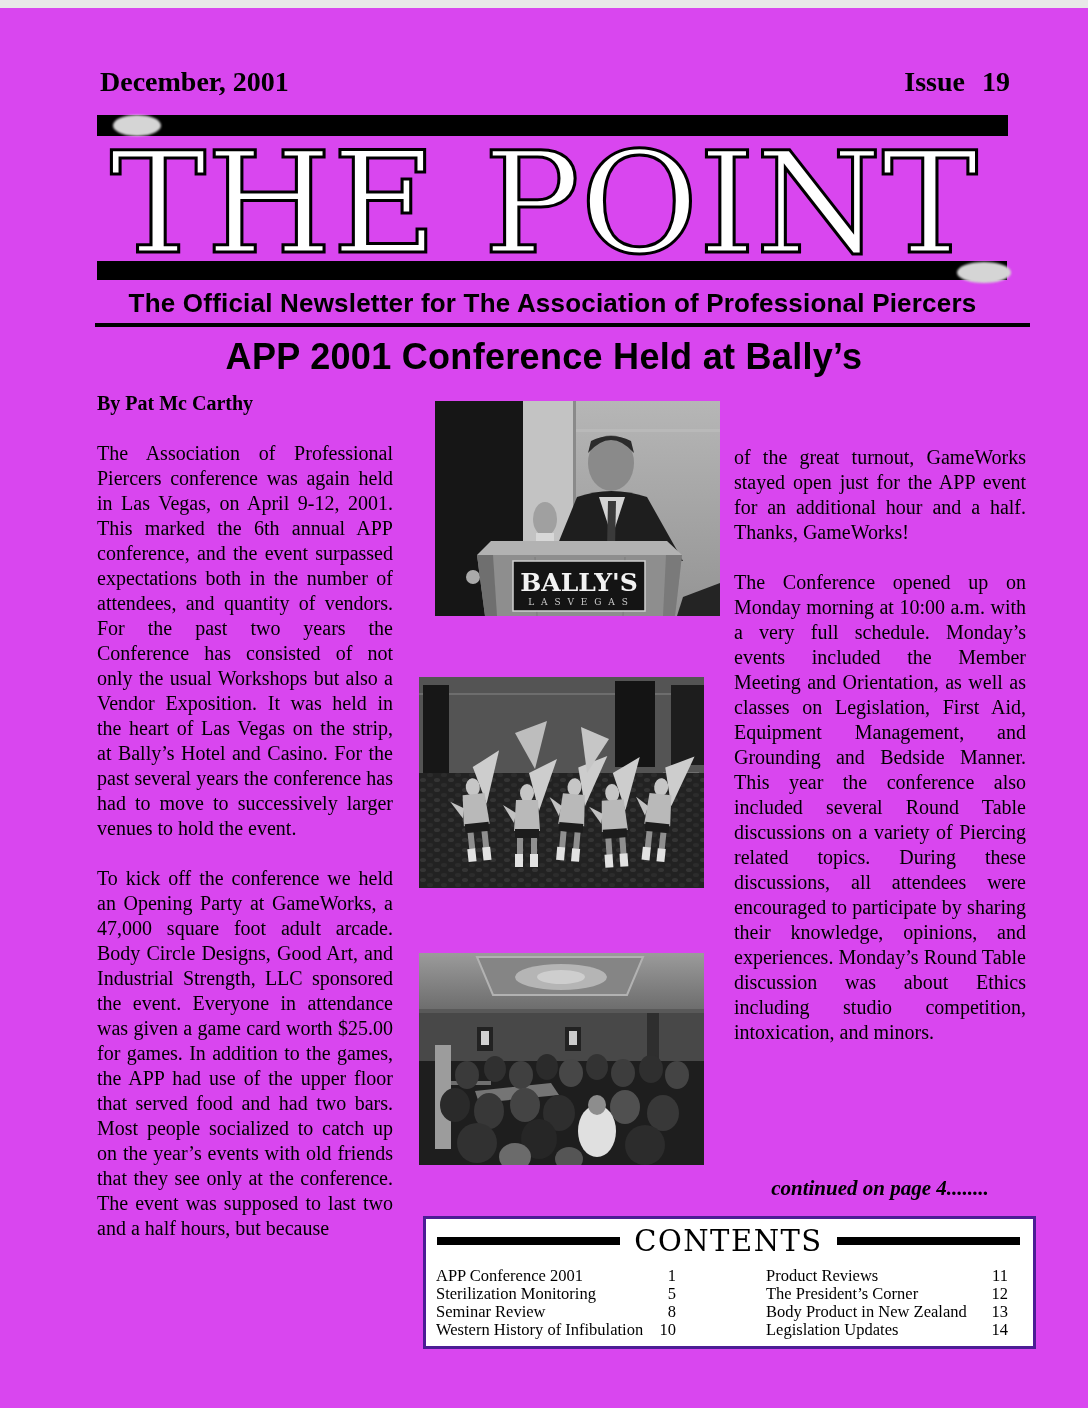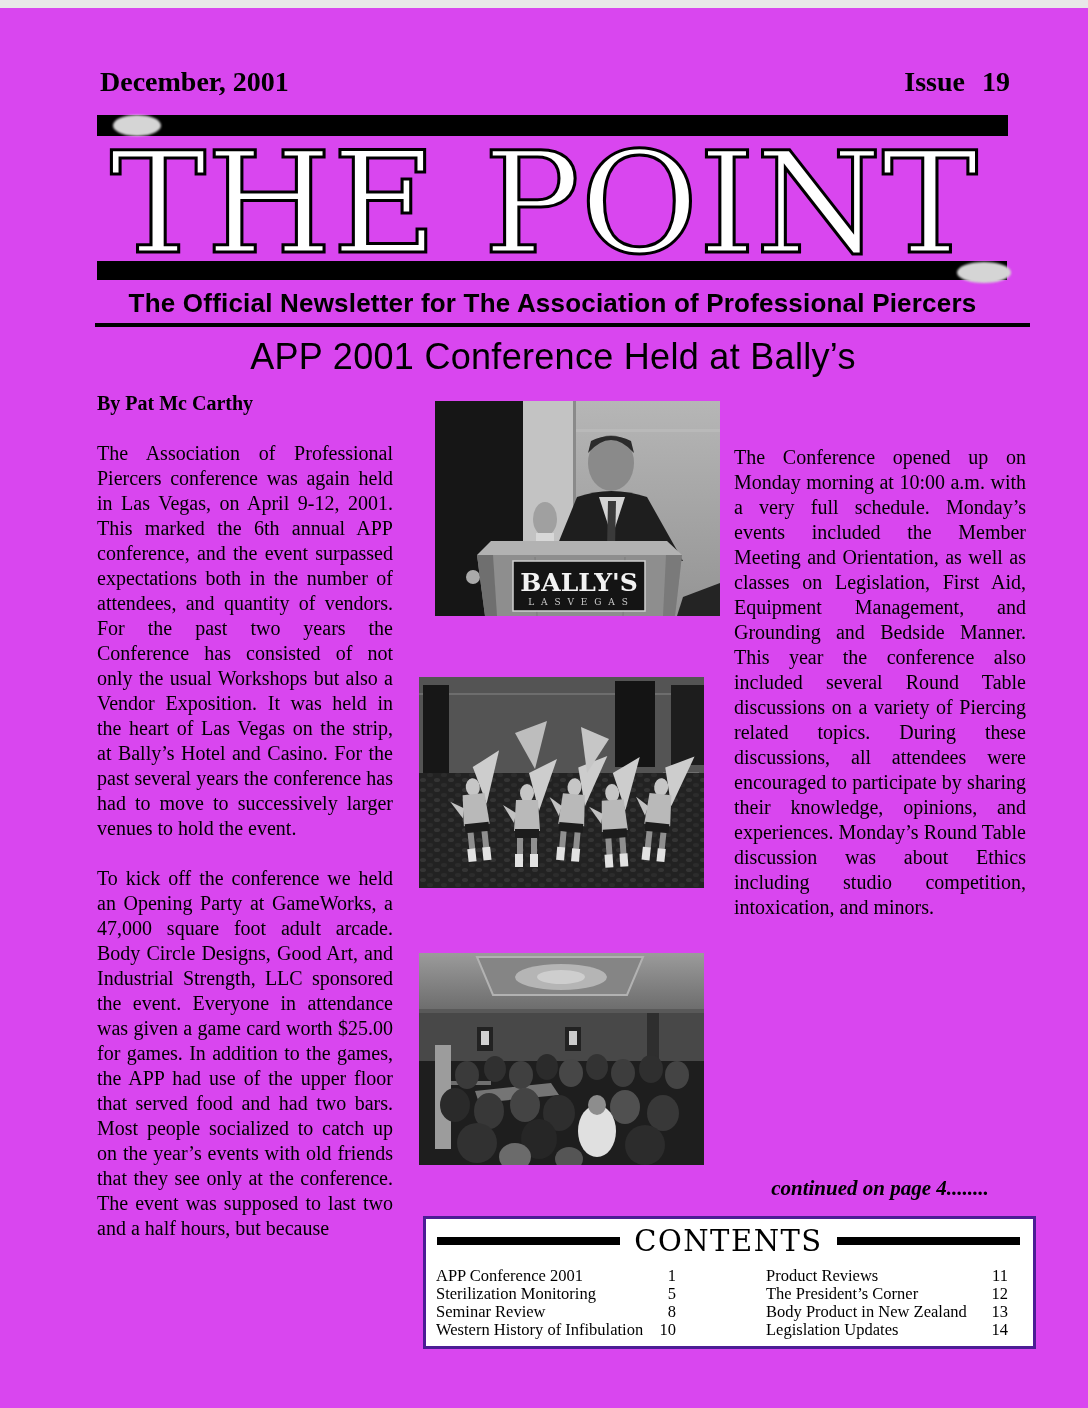--- a/index.html
+++ b/index.html
@@ -26,22 +26,22 @@
   .masthead-svg{left:104px;top:134px;}
 
   .subtitle{
     left:97px;top:280px;width:911px;text-align:center;
     font-family:"Liberation Sans",sans-serif;font-size:26px;font-weight:600;
     letter-spacing:.2px;
   }
   .rule{left:95px;top:315px;width:935px;height:4px;background:#000;}
 
   .article-title{
-    left:88px;top:328px;width:930px;text-align:center;
-    font-family:"Liberation Sans",sans-serif;font-size:36px;font-weight:400;
+    left:79px;top:328px;width:930px;text-align:center;
+    font-family:"Liberation Sans",sans-serif;font-size:36px;font-weight:700;
     letter-spacing:.3px;
   }
 
   .col{font-size:20px;line-height:25px;text-align:justify;text-align-last:left;}
   .col-left{left:97px;top:383px;width:296px;}
   .col-right{left:734px;top:437px;width:292px;}
   .byline{font-size:20px;font-weight:bold;margin:0 0 28px 0;text-align:left;}
   .col p{margin:0;}
   .col p + p{margin-top:25px;}
 
@@ -241,20 +241,21 @@
         <ellipse cx="120" cy="186" rx="18" ry="20" fill="#262626"></ellipse>
         <ellipse cx="58" cy="190" rx="20" ry="20" fill="#313131"></ellipse>
         <ellipse cx="226" cy="192" rx="20" ry="20" fill="#2c2c2c"></ellipse>
         <ellipse cx="96" cy="204" rx="16" ry="14" fill="#6b6b6b"></ellipse>
         <ellipse cx="150" cy="206" rx="14" ry="12" fill="#555555"></ellipse>
       </g>
     </svg>
   </div>
 
   <div class="abs col col-right">
+    <p>of the great turnout, GameWorks stayed open just for the APP event for an additional hour and a half. Thanks, GameWorks!</p>
     <p>The Conference opened up on Monday morning at 10:00 a.m. with a very full schedule.  Monday’s events included the Member Meeting and Orientation, as well as classes on Legislation, First Aid, Equipment Management, and Grounding and Bedside Manner.  This year the conference also included several Round Table discussions on a variety of Piercing related topics.  During these  discussions, all attendees were encouraged to participate by sharing their knowledge, opinions, and experiences.  Monday’s Round Table discussion was about Ethics including studio competition, intoxication, and minors.</p>
   </div>
 
   <div class="abs continued">continued on page 4........</div>
 
   <div class="abs contents-box">
     <div class="contents-title-row">
       <div class="contents-title-bar"></div>
       <div class="contents-title">CONTENTS</div>
       <div class="contents-title-bar"></div>

